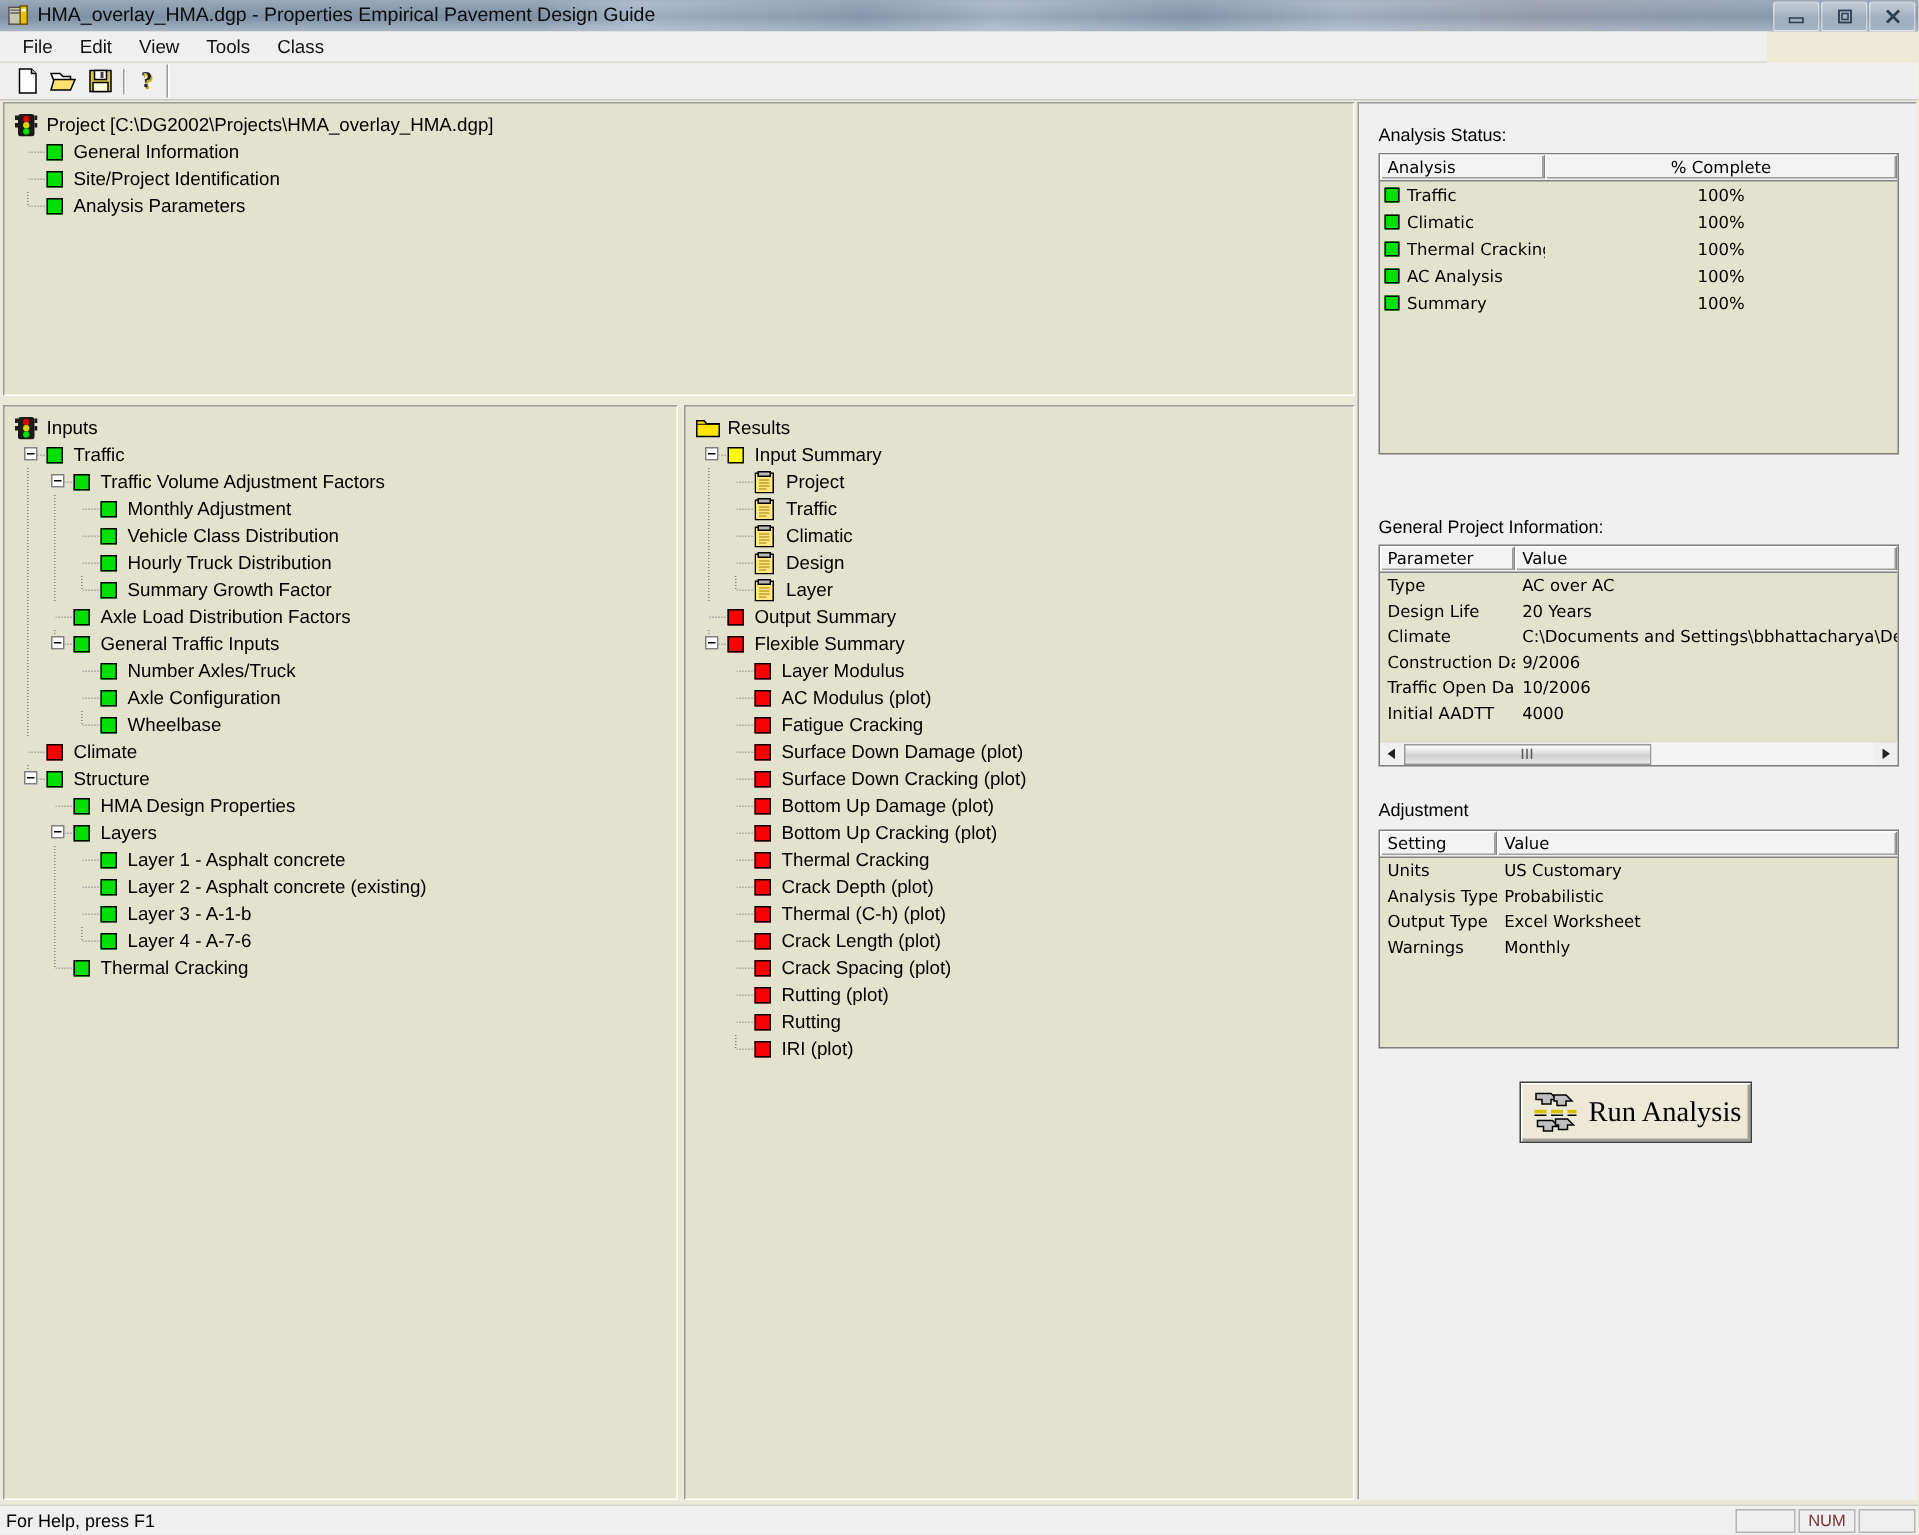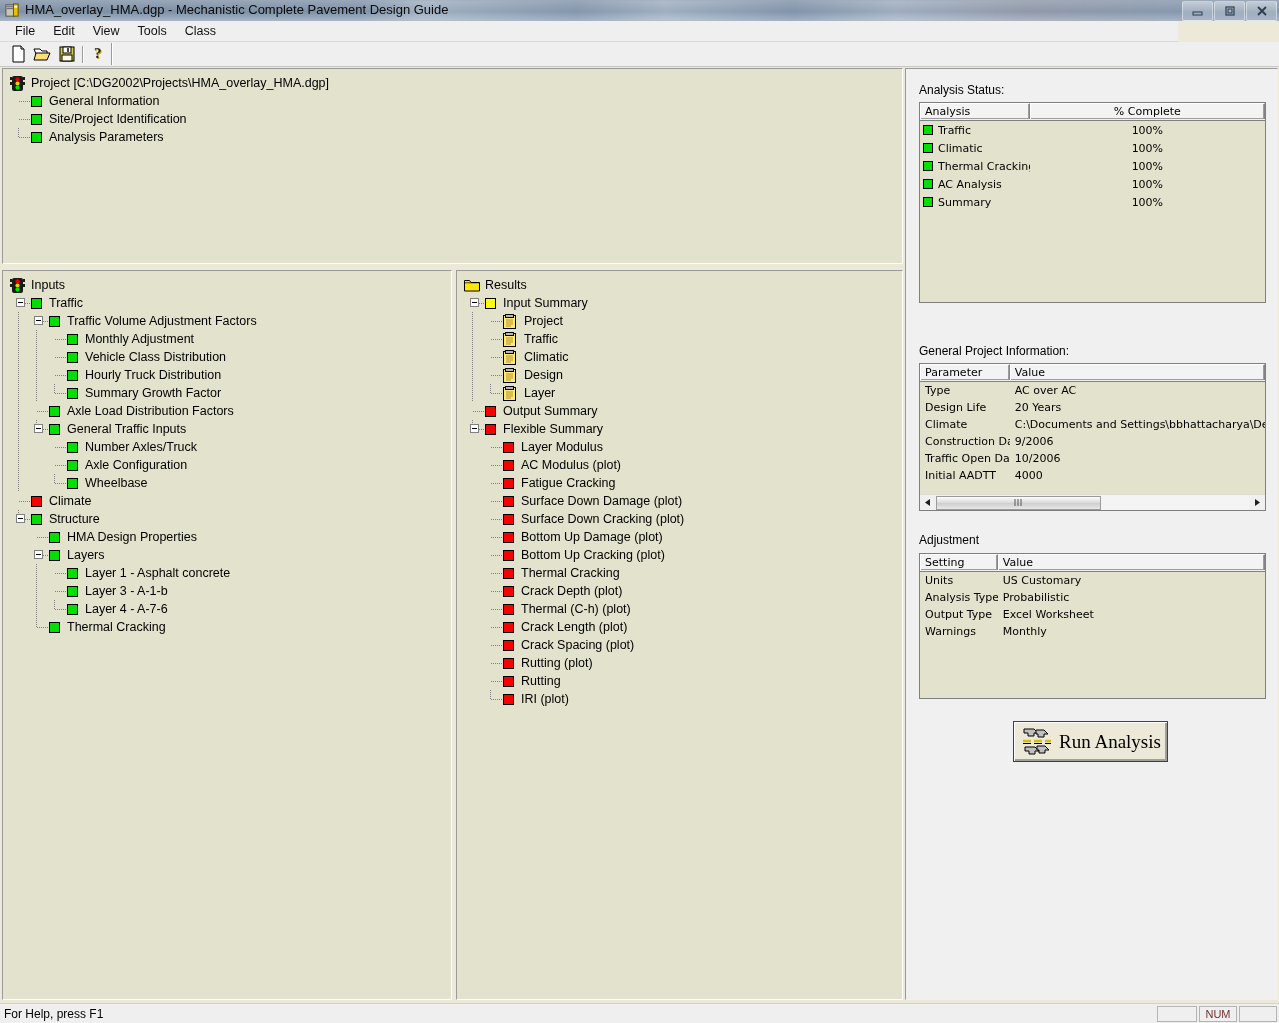--- a/index.html
+++ b/index.html
@@ -119,21 +119,21 @@
 <div class="app">
 
   <div class="titlebar">
     <div class="glassblur"></div>
     <svg class="tb-icon" viewBox="0 0 16 16">
       <rect x="1" y="2" width="9" height="12" fill="#c8c8b0" stroke="#505050"></rect>
       <path d="M2 4 L9 4 M2 6 L9 6" stroke="#606060" stroke-width="1"></path>
       <rect x="9" y="1" width="5" height="13" fill="#e8c000" stroke="#6a5000"></rect>
       <rect x="10" y="3" width="3" height="2" fill="#fff"></rect>
     </svg>
-    <div class="tb-title">HMA_overlay_HMA.dgp - Mechanistic Complete Pavement Design Guide</div>
+    <div class="tb-title">HMA_overlay_HMA.dgp - Properties Empirical Pavement Design Guide</div>
     <div class="winbtns">
       <div class="wbtn">
         <svg width="13" height="11">
           <rect x="2" y="6" width="9" height="3" fill="none" stroke="#2c3d52" stroke-width="1"></rect>
         </svg>
       </div>
       <div class="wbtn">
         <svg width="13" height="12">
           <rect x="3" y="2" width="8" height="8" fill="none" stroke="#2c3d52" stroke-width="1.2"></rect>
           <rect x="5" y="4" width="4" height="4" fill="none" stroke="#2c3d52" stroke-width="1"></rect>
@@ -354,20 +354,27 @@
       <span class="indent" style="width:42px"></span>
       <span class="sq green"></span>
       <span class="lbl">Layers</span>
     </div>
         <div class="node">
       <span class="vline" style="left:29px"></span>
           <span class="hline" style="left:48px;width:11px"></span>
       <span class="indent" style="width:60px"></span>
       <span class="sq green"></span>
       <span class="lbl">Layer 1 - Asphalt concrete</span>
+    </div>
+        <div class="node">
+      <span class="vline" style="left:29px"></span>
+          <span class="hline" style="left:48px;width:11px"></span>
+      <span class="indent" style="width:60px"></span>
+      <span class="sq green"></span>
+      <span class="lbl">Layer 2 - Asphalt concrete (existing)</span>
     </div>
         <div class="node">
       <span class="vline" style="left:29px"></span>
           <span class="hline" style="left:48px;width:11px"></span>
       <span class="indent" style="width:60px"></span>
       <span class="sq green"></span>
       <span class="lbl">Layer 3 - A-1-b</span>
     </div>
         <div class="node">
       <span class="vline" style="left:29px"></span>

